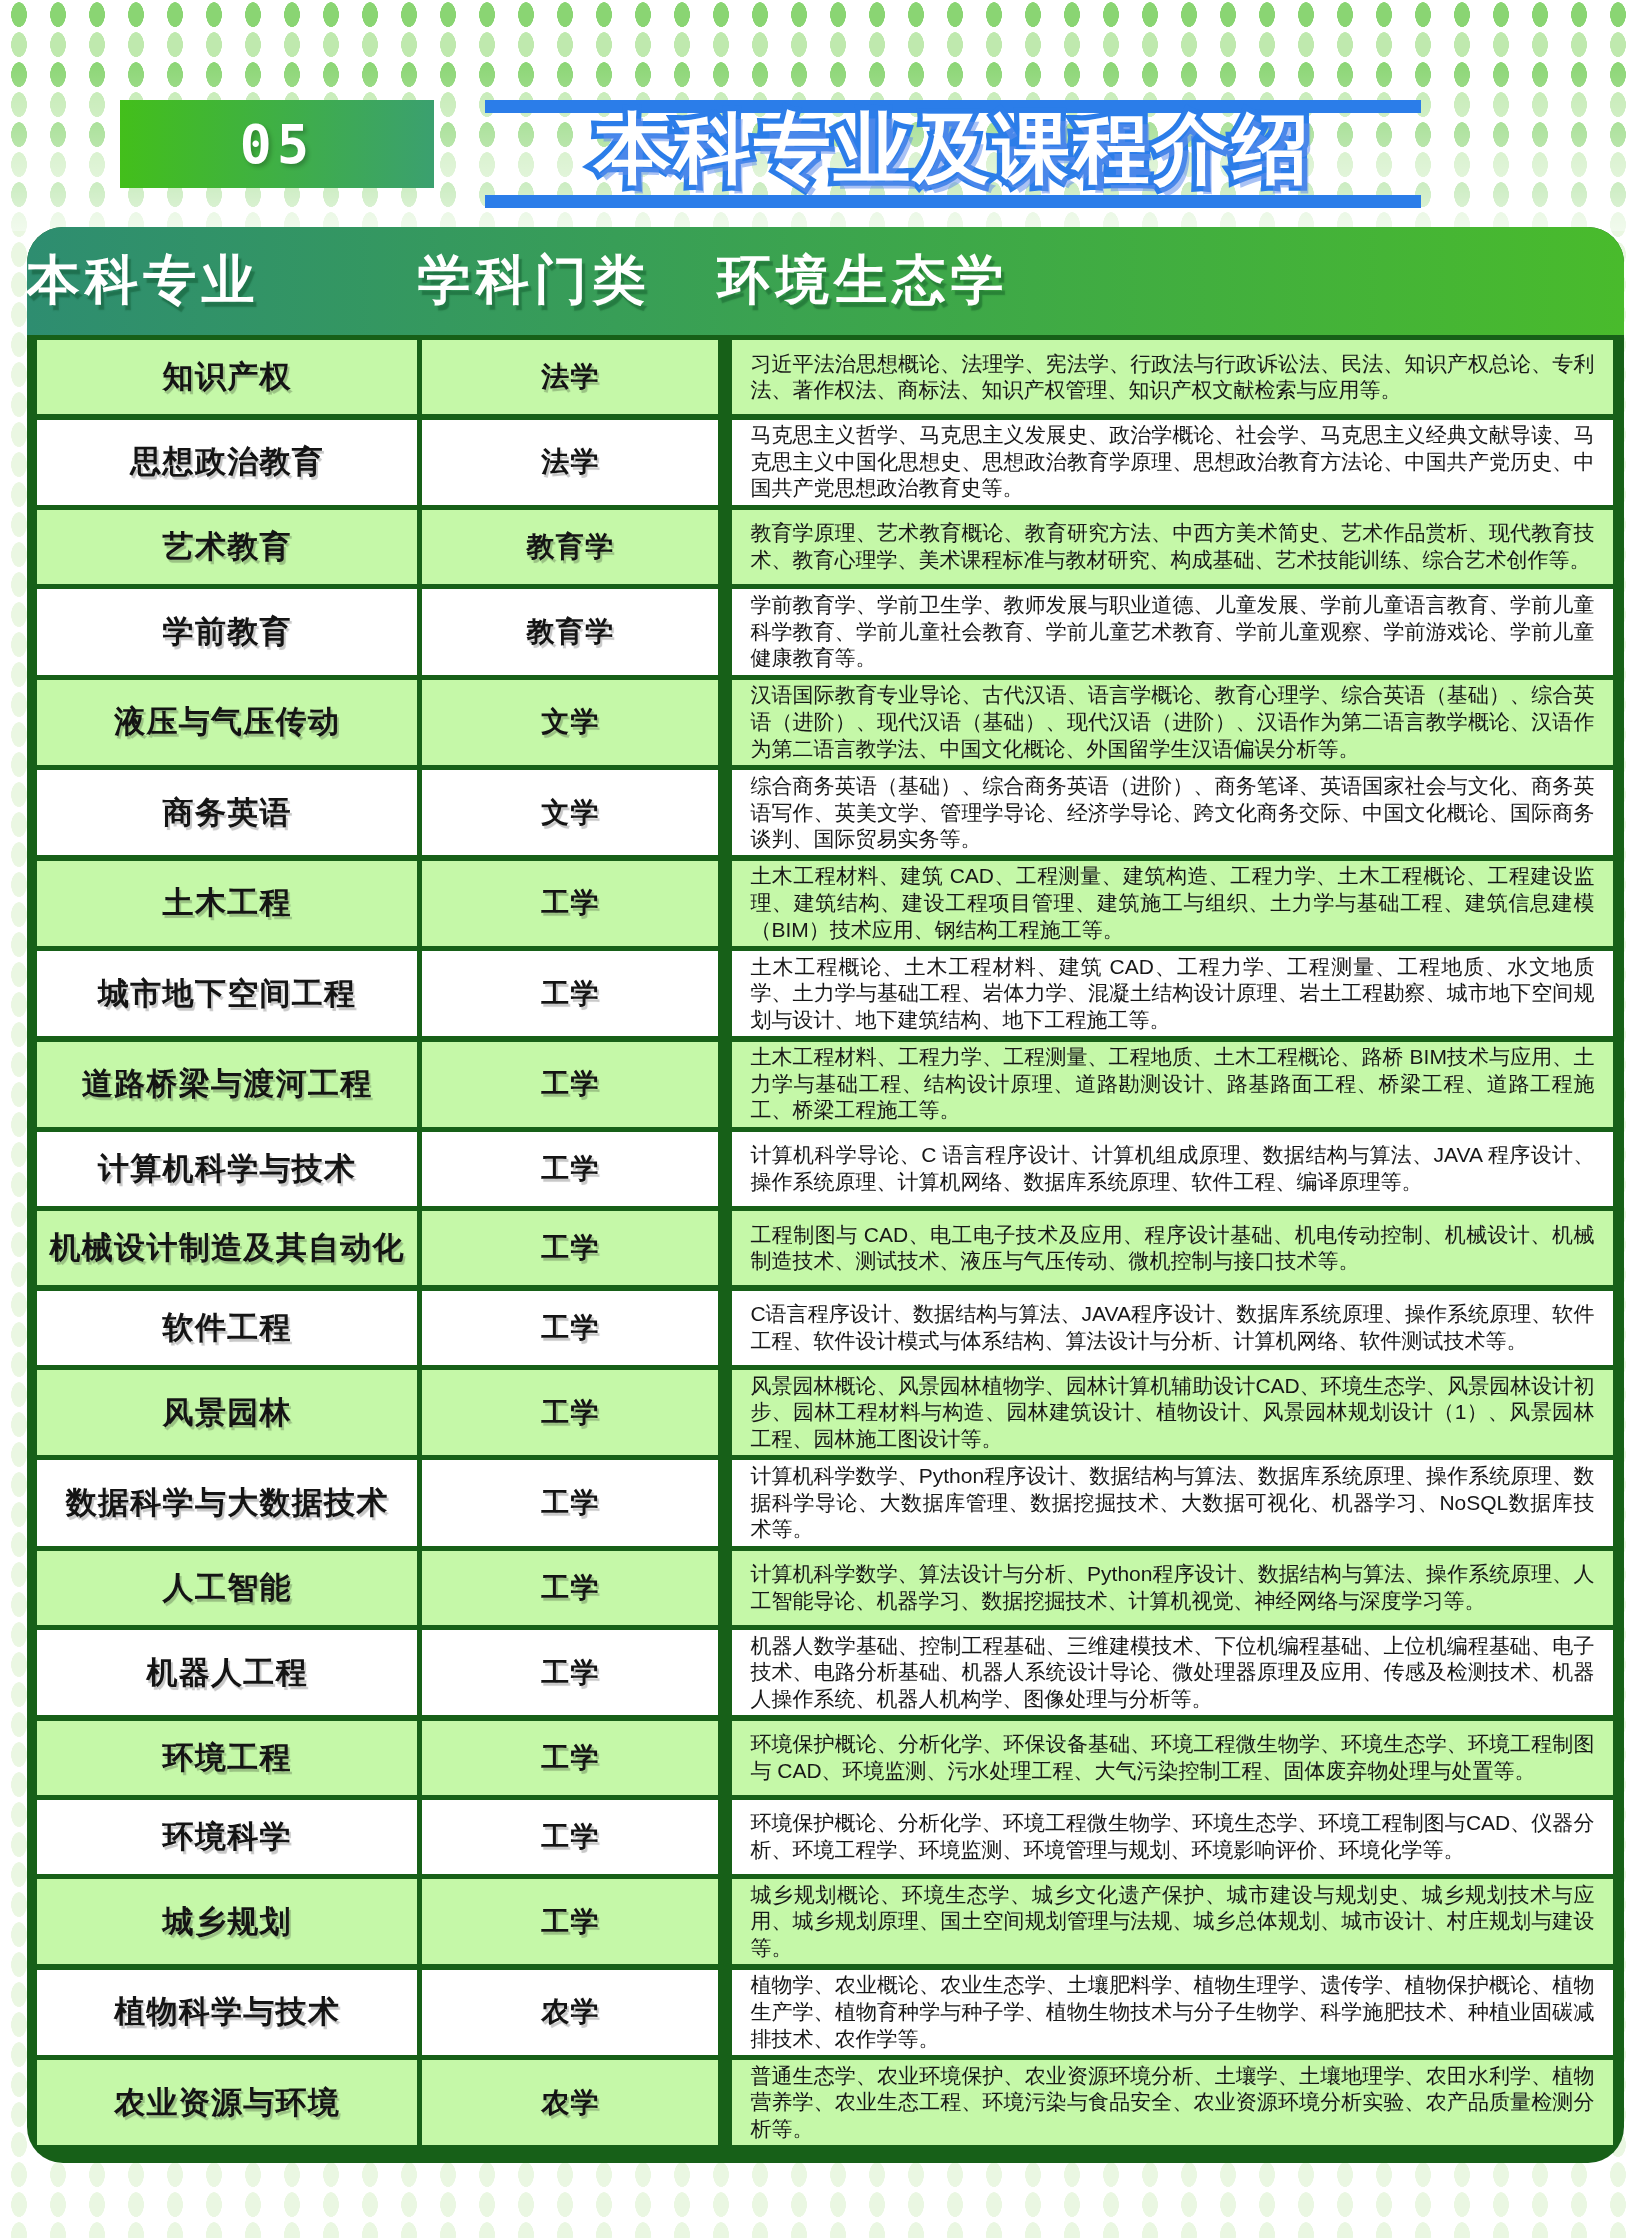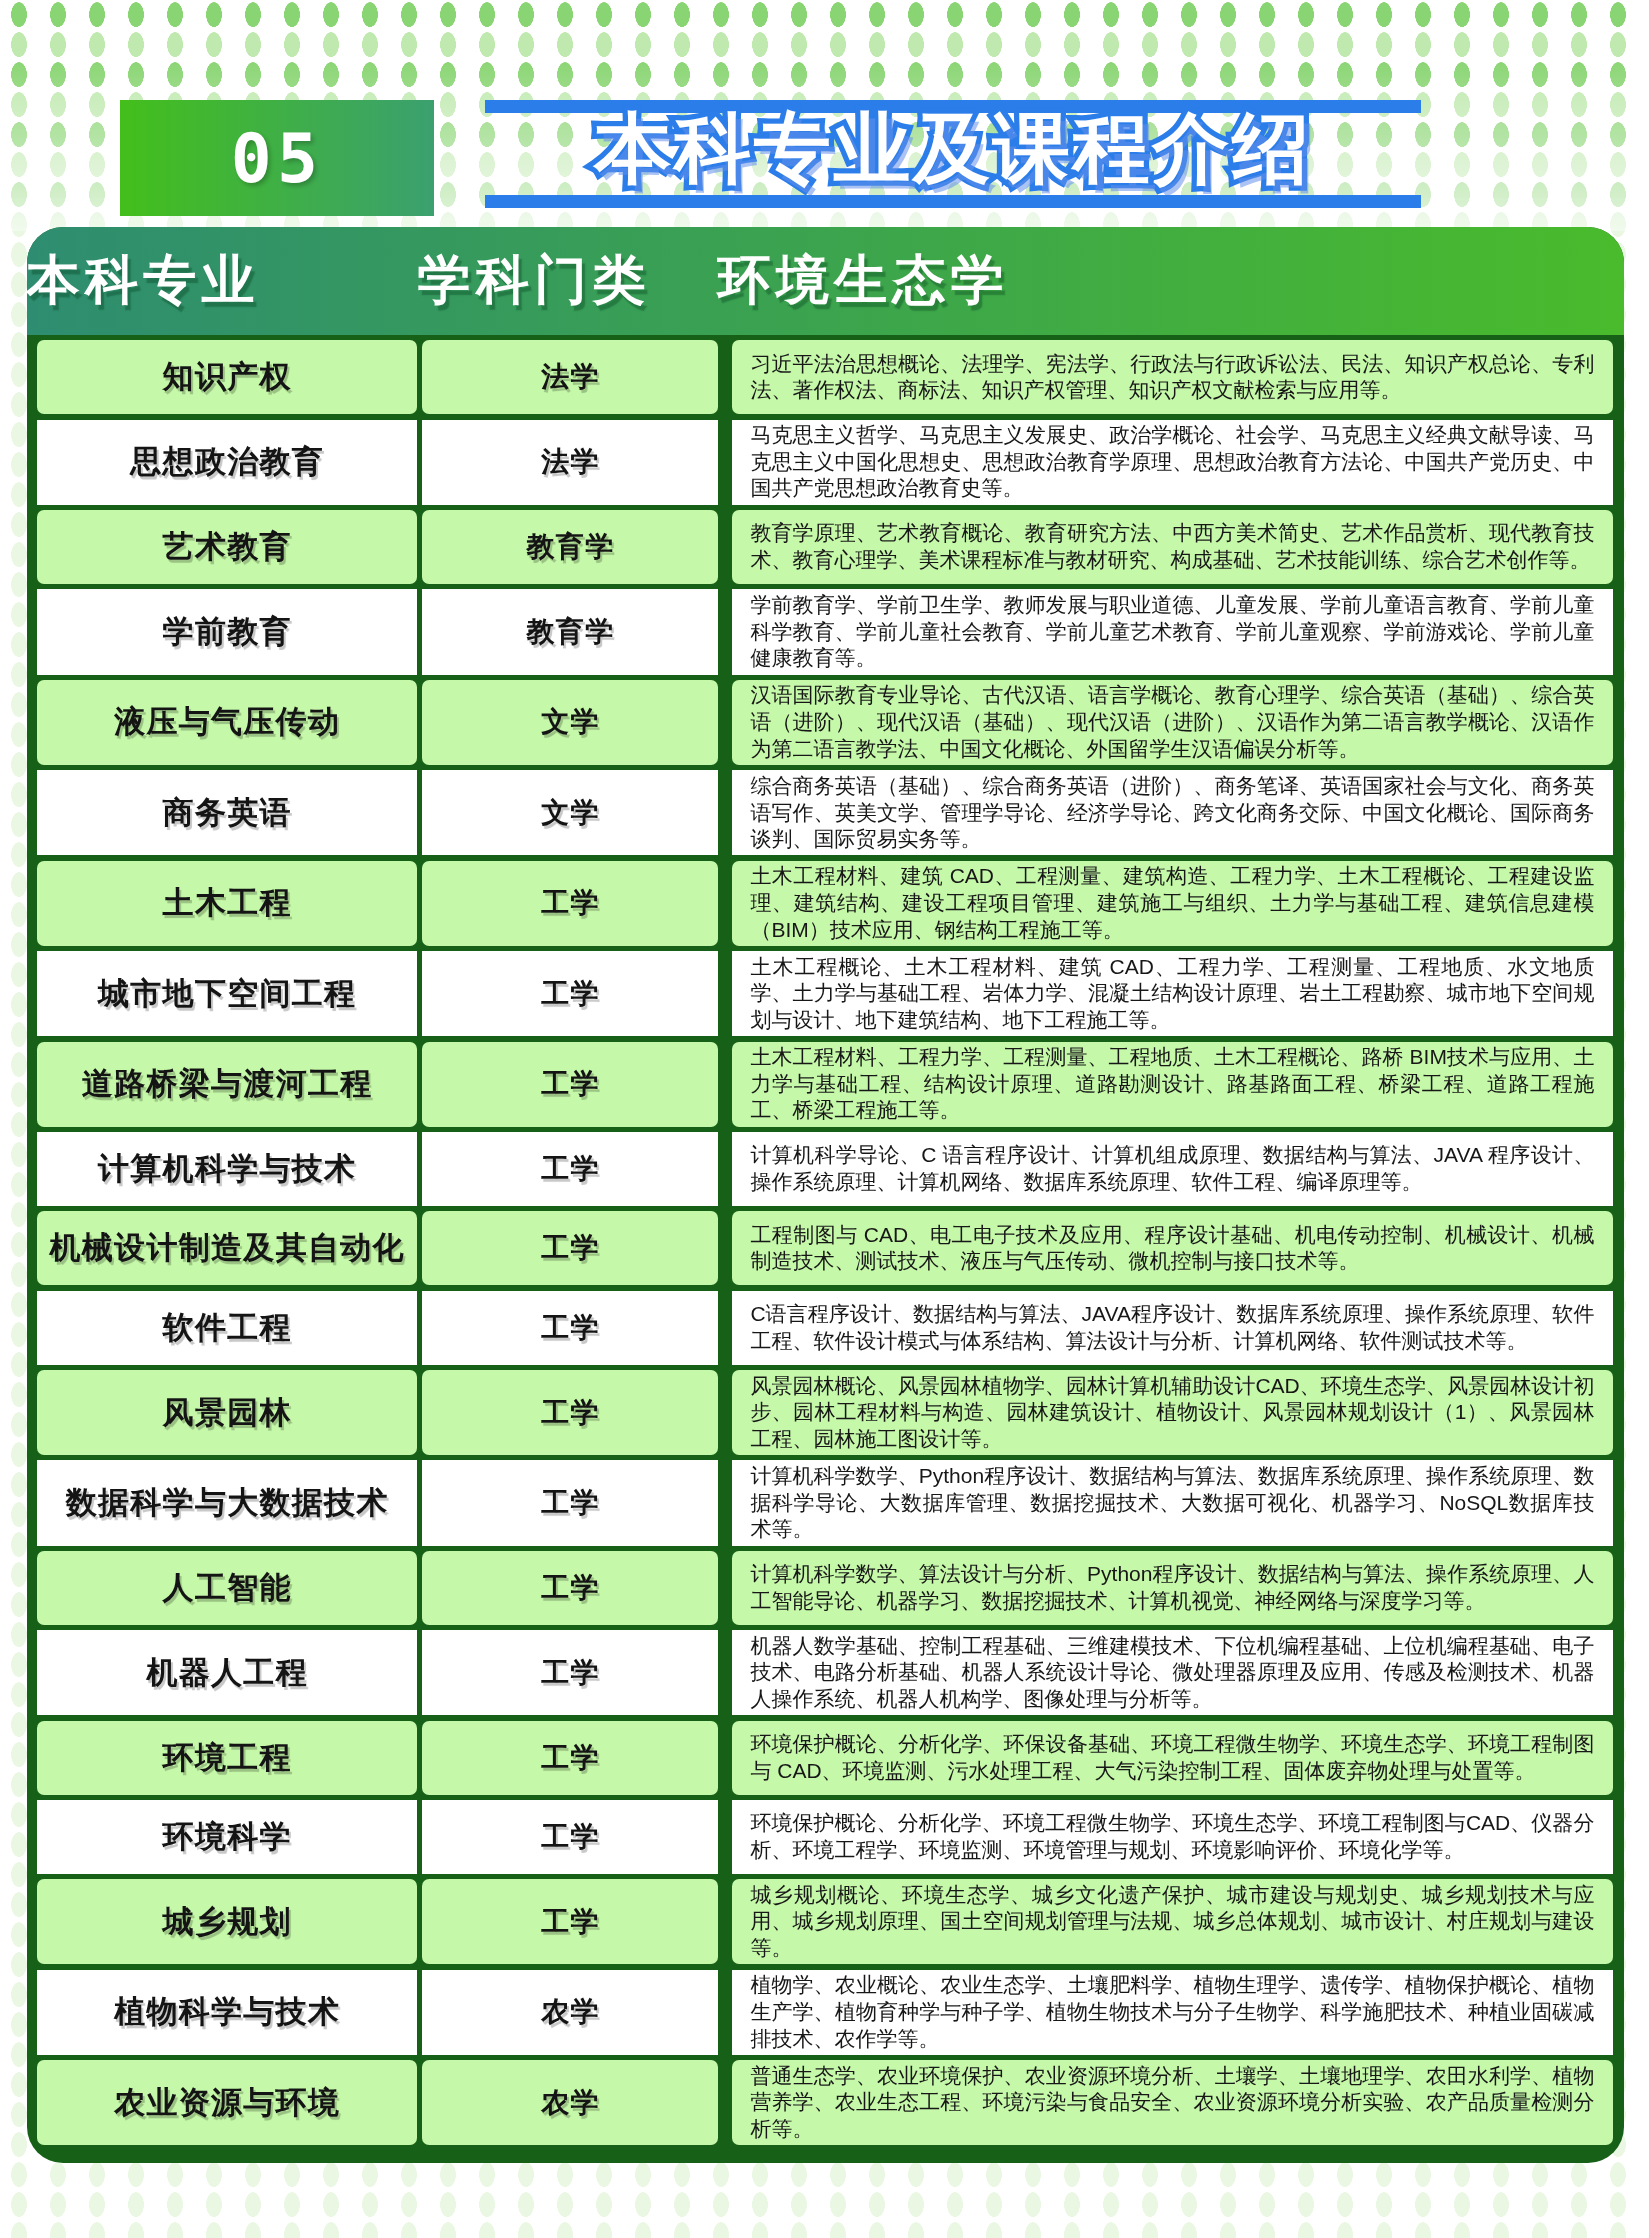--- a/index.html
+++ b/index.html
@@ -24,25 +24,25 @@
       radial-gradient(8px 12.6px at 19px 14.6px, #8ad573 96%, transparent 100%),
       radial-gradient(8px 12.6px at 19px 14.6px, #bfe9ae 96%, transparent 100%);
     background-size: auto, 39px 60px, 39px 60px;
     background-position: 0 0, 0 0, 0 30px;
   }
   .topbar {
     position:absolute; left:120px; top:100px; height:108px;
     display:flex; gap:51px; z-index:3;
   }
   .badge {
-    width:314px; height:116px;
+    width:314px; height:88px;
     background:linear-gradient(90deg,#43bf1b,#3ba06f);
     display:flex; align-items:center; justify-content:center;
     color:#ffffff; font-family:"DejaVu Sans Mono","Liberation Mono",monospace;
-    font-weight:bold; font-size:68px; letter-spacing:5.3px;
+    font-weight:bold; font-size:53px; letter-spacing:5.3px;
     text-shadow:2.7px 3.3px 4px rgba(0,0,0,.22);
   }
   .title-box { width:936px; height:108px; display:flex; flex-direction:column; }
   .title-bar { height:12.6px; background:#2b7de9; }
   .title-mid { flex:1; display:flex; align-items:center; justify-content:center; overflow:visible;font-family:Liberation Mono, monospace; }
   .title-text {
     font-size:77px; line-height:1; font-weight:900; letter-spacing:2.7px;
     color:#ffffff;
     -webkit-text-stroke:10.6px #2b7de9;
     paint-order:stroke fill;
@@ -64,21 +64,21 @@
   .th {
     text-align:left; color:#ffffff;
     font-size:53px; font-weight:900; letter-spacing:5.3px;
     text-shadow:3.3px 4.7px 1.3px rgba(0,60,25,.35);
   }
   .tbody {
     display:grid; grid-template-columns:380px 296px 1fr;
     gap:5.3px; padding:5.3px 10.6px 0 10.6px;
   }
   .cell { min-height:74px; display:flex; align-items:center; justify-content:center; }
-  .cell.tint  { background:#c5f8a8;border-radius:7px; }
+  .cell.tint  { background:#c5f8a8; }
   .cell.plain { background:#ffffff; }
   .major {
     font-size:31px; font-weight:900; color:#141414; text-align:center;
     padding:5.3px 2.7px; letter-spacing:1.3px;
     text-shadow:2px 2.7px 0.7px rgba(0,0,0,.22);
   }
   .cat {
     font-size:28px; font-weight:900; color:#141414; letter-spacing:1.3px;
     text-shadow:2px 2.7px 0.7px rgba(0,0,0,.22);
   }

